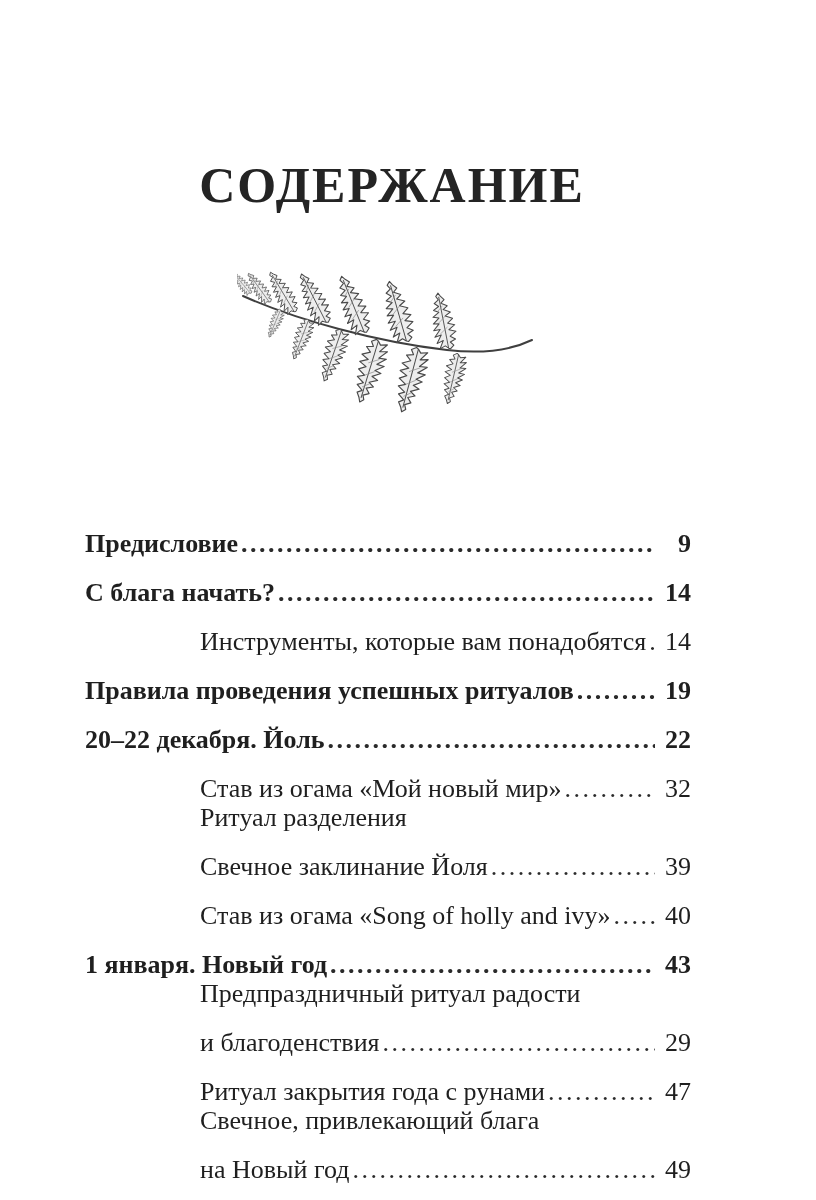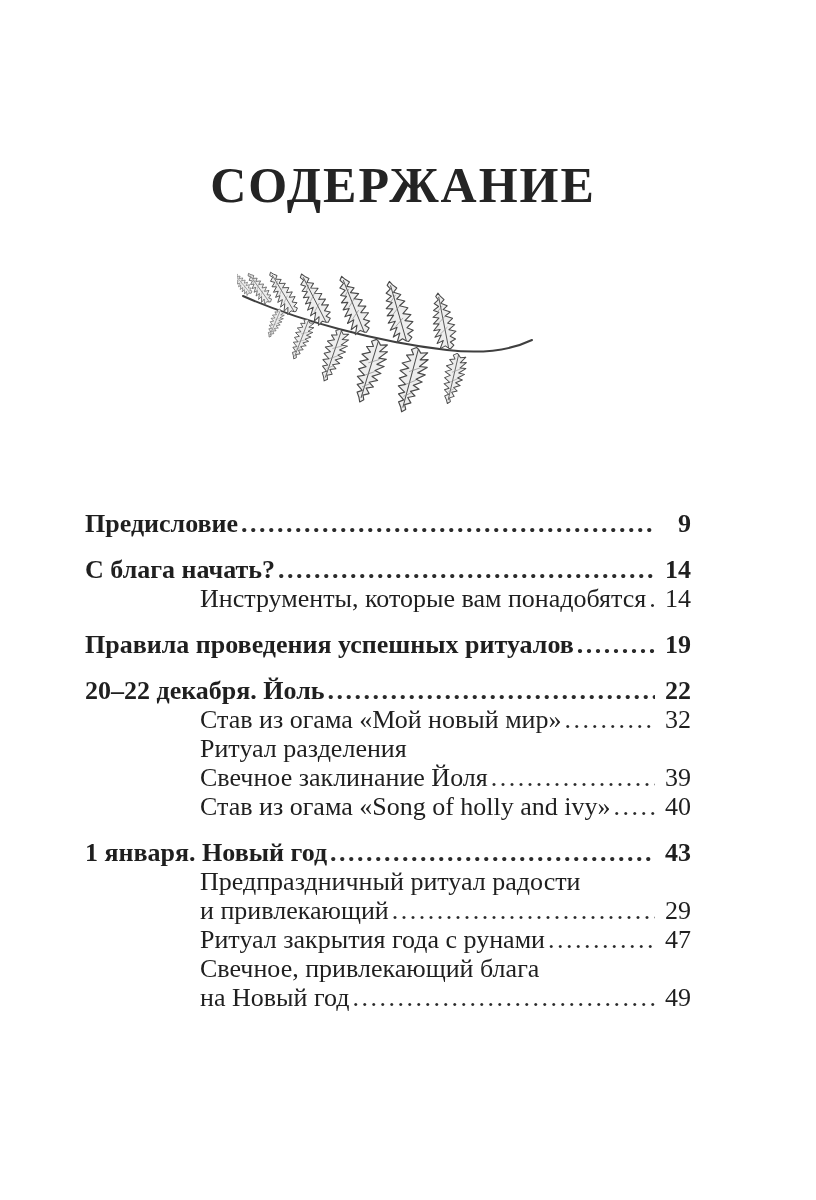--- a/index.html
+++ b/index.html
@@ -16,21 +16,21 @@
   }
   .sheet {
     position: relative;
     width: 816px;
     height: 1200px;
     background: #ffffff;
   }
   .page-title {
     position: absolute;
     top: 158px;
-    left: 100px;
+    left: 89px;
     width: 606px;
     margin: 0;
     text-align: center;
     font-size: 50px;
     line-height: 54px;
     font-weight: bold;
     letter-spacing: 2px;
     color: #242424;
   }
   .fern-wrap {
@@ -48,20 +48,21 @@
     font-size: 26px;
     line-height: 29px;
   }
   .toc-row.bold { font-weight: bold; }
   .toc-row.major:not(:first-child) { margin-top: 17px; }
   .toc-row.indent { padding-left: 115px; }
   .line1 { white-space: nowrap; }
   .line2 {
     display: flex;
     align-items: baseline;
+    margin-top: 20px;
   }
   .label {
     white-space: nowrap;
     flex: none;
   }
   .dots {
     flex: 1 1 auto;
     overflow: hidden;
     white-space: nowrap;
     letter-spacing: 2.5px;
@@ -190,21 +191,21 @@
 
     <div class="line2">
       <span class="label">1 января. Новый год</span>
       <span class="dots"></span>
       <span class="page-num">43</span>
     </div>
   </div>
       <div class="toc-row indent">
     <div class="line1">Предпраздничный ритуал радости</div>
     <div class="line2">
-      <span class="label">и привлекающий</span>
+      <span class="label">и благоденствия</span>
       <span class="dots"></span>
       <span class="page-num">29</span>
     </div>
   </div>
       <div class="toc-row indent">
 
     <div class="line2">
       <span class="label">Ритуал закрытия года с рунами</span>
       <span class="dots"></span>
       <span class="page-num">47</span>

